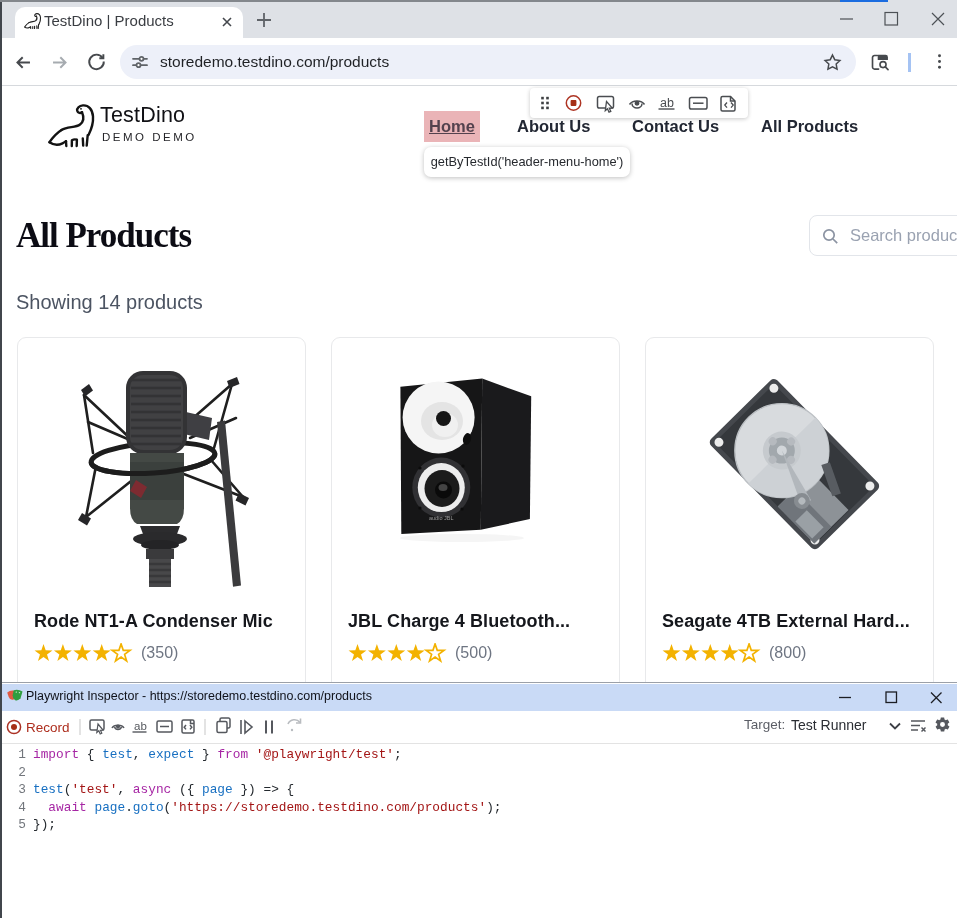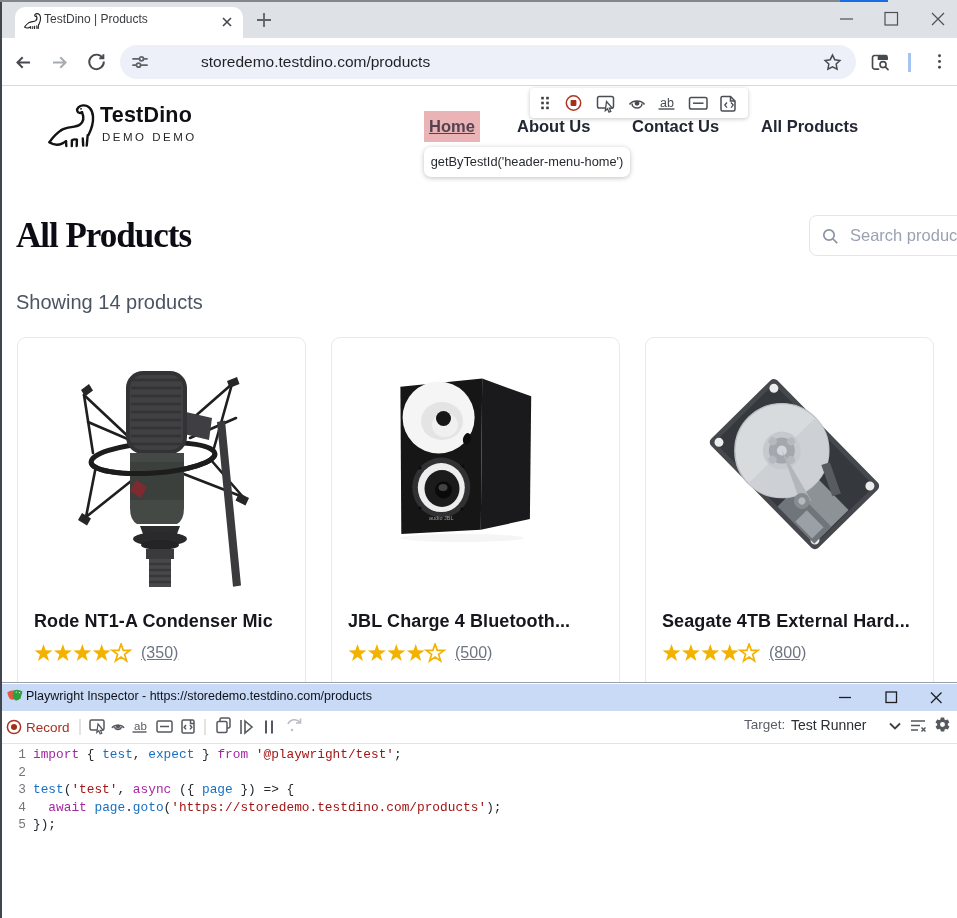--- a/index.html
+++ b/index.html
@@ -6,31 +6,31 @@
 html,body { width:957px; height:918px; overflow:hidden; background:#fff;
   font-family:"Liberation Sans", sans-serif; }
 .abs { position:absolute; }
 
 #topline { position:absolute; left:0; top:0; width:840px; height:2px; background:#83878c; }
 #topright { position:absolute; left:888px; top:0; width:69px; height:2px; background:#dee1e6; }
 #topblue { position:absolute; left:840px; top:0; width:48px; height:3px; background:#1b6ce0; }
 #tabbar { position:absolute; left:0; top:2px; width:957px; height:36px; background:#dee1e6; }
 #tab { position:absolute; left:15px; top:7px; width:228px; height:31px; background:#fff;
   border-radius:10px 10px 0 0; }
-#tabtitle { position:absolute; left:29px; top:5px; font-size:12px; color:#3a3d42; }
+#tabtitle { position:absolute; left:29px; top:5px; font-size:15px; color:#3a3d42; }
 #tabclose { position:absolute; left:204px; top:7px; width:16px; height:16px; color:#45484d; }
 #newtab { position:absolute; left:250px; top:6px; width:28px; height:28px; color:#5f6368; }
 #wbtns { position:absolute; left:820px; top:6px; width:137px; height:26px; color:#323639; }
 #chrometb { position:absolute; left:0; top:38px; width:957px; height:48px; background:#fff;
   border-bottom:1px solid #d6d9dd; }
 .navic { position:absolute; top:52px; width:21px; height:21px; color:#46494d; }
 #addr { position:absolute; left:120px; top:45px; width:736px; height:34px; background:#edf0f9;
   border-radius:17px; }
 #tuneic { position:absolute; left:128px; top:50px; width:24px; height:24px; color:#5f6368; }
-#urltxt { position:absolute; left:160px; top:53px; font-size:15.5px; color:#1f2125;margin-left:41px; }
+#urltxt { position:absolute; left:160px; top:53px; font-size:15.5px; color:#1f2125; }
 
 #sitehdr { position:absolute; left:0; top:86px; width:957px; height:832px; background:#fff; }
 .navitem { position:absolute; top:117px; font-size:16.5px; font-weight:700; color:#222733; }
 #homebox { position:absolute; left:424px; top:111px; width:56px; height:31px; background:#eab4b7; }
 #tooltip { position:absolute; left:424px; top:147px; width:206px; height:30px; background:#fff;
   border-radius:7px; box-shadow:0 1px 5px rgba(0,0,0,.25); font-size:12.8px; color:#26292e;
   line-height:30px; text-align:center; }
 #pwtoolbar { position:absolute; left:530px; top:88px; width:218px; height:30px; background:#fff;
   border-radius:4px; box-shadow:0 1px 4px rgba(0,0,0,.22); display:flex; align-items:center; }
 
@@ -38,21 +38,21 @@
   font-size:35px; font-weight:700; color:#0c0c14; letter-spacing:-1px; }
 #searchbox { position:absolute; left:809px; top:215px; width:200px; height:41px;
   border:1px solid #e2e5ea; border-radius:8px; background:#fff; }
 #searchph { position:absolute; left:850px; top:226px; font-size:16.5px; color:#9aa2b1; white-space:nowrap; }
 #showing { position:absolute; left:16px; top:291px; font-size:20px; color:#4c5462; }
 .card { position:absolute; top:337px; width:289px; height:442px; background:#fff;
   border:1px solid #e8e9eb; border-radius:9px; }
 .cimg { position:absolute; left:0; top:12px; width:287px; height:290px; }
 .ctitle { position:absolute; left:16px; top:273px; font-size:18px; font-weight:700; color:#15171c; letter-spacing:0.1px; }
 .crating { position:absolute; left:16px; top:305px; height:20px; display:flex; align-items:center; }
-.ccount { font-size:16px; color:#6e7582; margin-left:8px;text-decoration:underline; }
+.ccount { font-size:16px; color:#6e7582; margin-left:8px; }
 .cdivide { position:absolute; left:0px; bottom:18px; width:287px; border-top:1px solid #ececee; }
 
 #insp { position:absolute; left:0; top:682px; width:957px; height:256px; background:#fff;
   border-top:1px solid #9ba0a8; }
 #insptitle { position:absolute; left:0; top:1px; width:957px; height:27px; background:#c9daf6; }
 #insptext { position:absolute; left:26px; top:6px; font-size:12.5px; color:#10121a; }
 #insptb { position:absolute; left:0; top:28px; width:957px; height:33px; background:#fff;
   border-bottom:1px solid #e3e3e3; }
 #code { position:absolute; left:0; top:61px; width:957px; height:175px; background:#fff;
   font-family:"Liberation Mono", monospace; font-size:12.8px; line-height:17.6px; }
@@ -129,21 +129,21 @@
 <svg class="abs" style="left:48px;top:102px" width="49" height="47" viewBox="0 0 49 47">
  <g fill="none" stroke="#131313" stroke-width="2.4" stroke-linecap="round" stroke-linejoin="round">
   <path d="M40.5 33 C43 28 45.5 21 45 14.5 C44.5 7.5 40.5 3 35 3.4 C31 3.8 28.6 6.2 29.2 8.8 C29.8 11.2 32.6 11.6 34 10.2"></path>
   <path d="M34 10.2 C36.3 15.5 35.8 19.5 32 22.5 C27.5 25.9 19.5 24.3 13.5 28"></path>
   <path d="M13.5 28 C8.5 31.2 4 36.5 1.5 40.2"></path>
   <path d="M1.5 40.2 C5.5 43 10.5 43.2 14.5 41.3 C16.2 40.5 17.3 39.8 18 39.2"></path>
   <path d="M18 39.2 L18.3 44 M23.8 44 L23.9 38.3 C25.4 37.4 26.9 37.2 28.4 37.6 M28.7 44 L28.9 37.7 M35.2 43.6 L34.8 36.5 M38.7 43.6 L39.7 33.2"></path>
  </g>
  <circle cx="33" cy="6.8" r="0.9" fill="#131313"></circle>
 </svg>
-<div class="abs" style="left:100px;top:103px;font-size:21.5px;font-weight:700;color:#101014;letter-spacing:0.2px">TestDino</div>
+<div class="abs" style="left:100px;top:103px;font-size:21.5px;font-weight:400;color:#101014;letter-spacing:0.2px">TestDino</div>
 <div class="abs" style="left:102px;top:131px;font-size:11.5px;letter-spacing:2.5px;color:#26262a">DEMO DEMO</div>
 <div id="homebox"></div>
 <div class="navitem" style="left:429px;color:#54424e"><u style="border-bottom:2px solid #5a323b;padding-bottom:19px">Home</u></div>
 <div class="navitem" style="left:517px">About Us</div>
 <div class="navitem" style="left:632px">Contact Us</div>
 <div class="navitem" style="left:761px">All Products</div>
 
 <div id="pwtoolbar">
   <svg width="218" height="30" viewBox="0 0 218 30" fill="none">
     <g fill="#3e4043">

